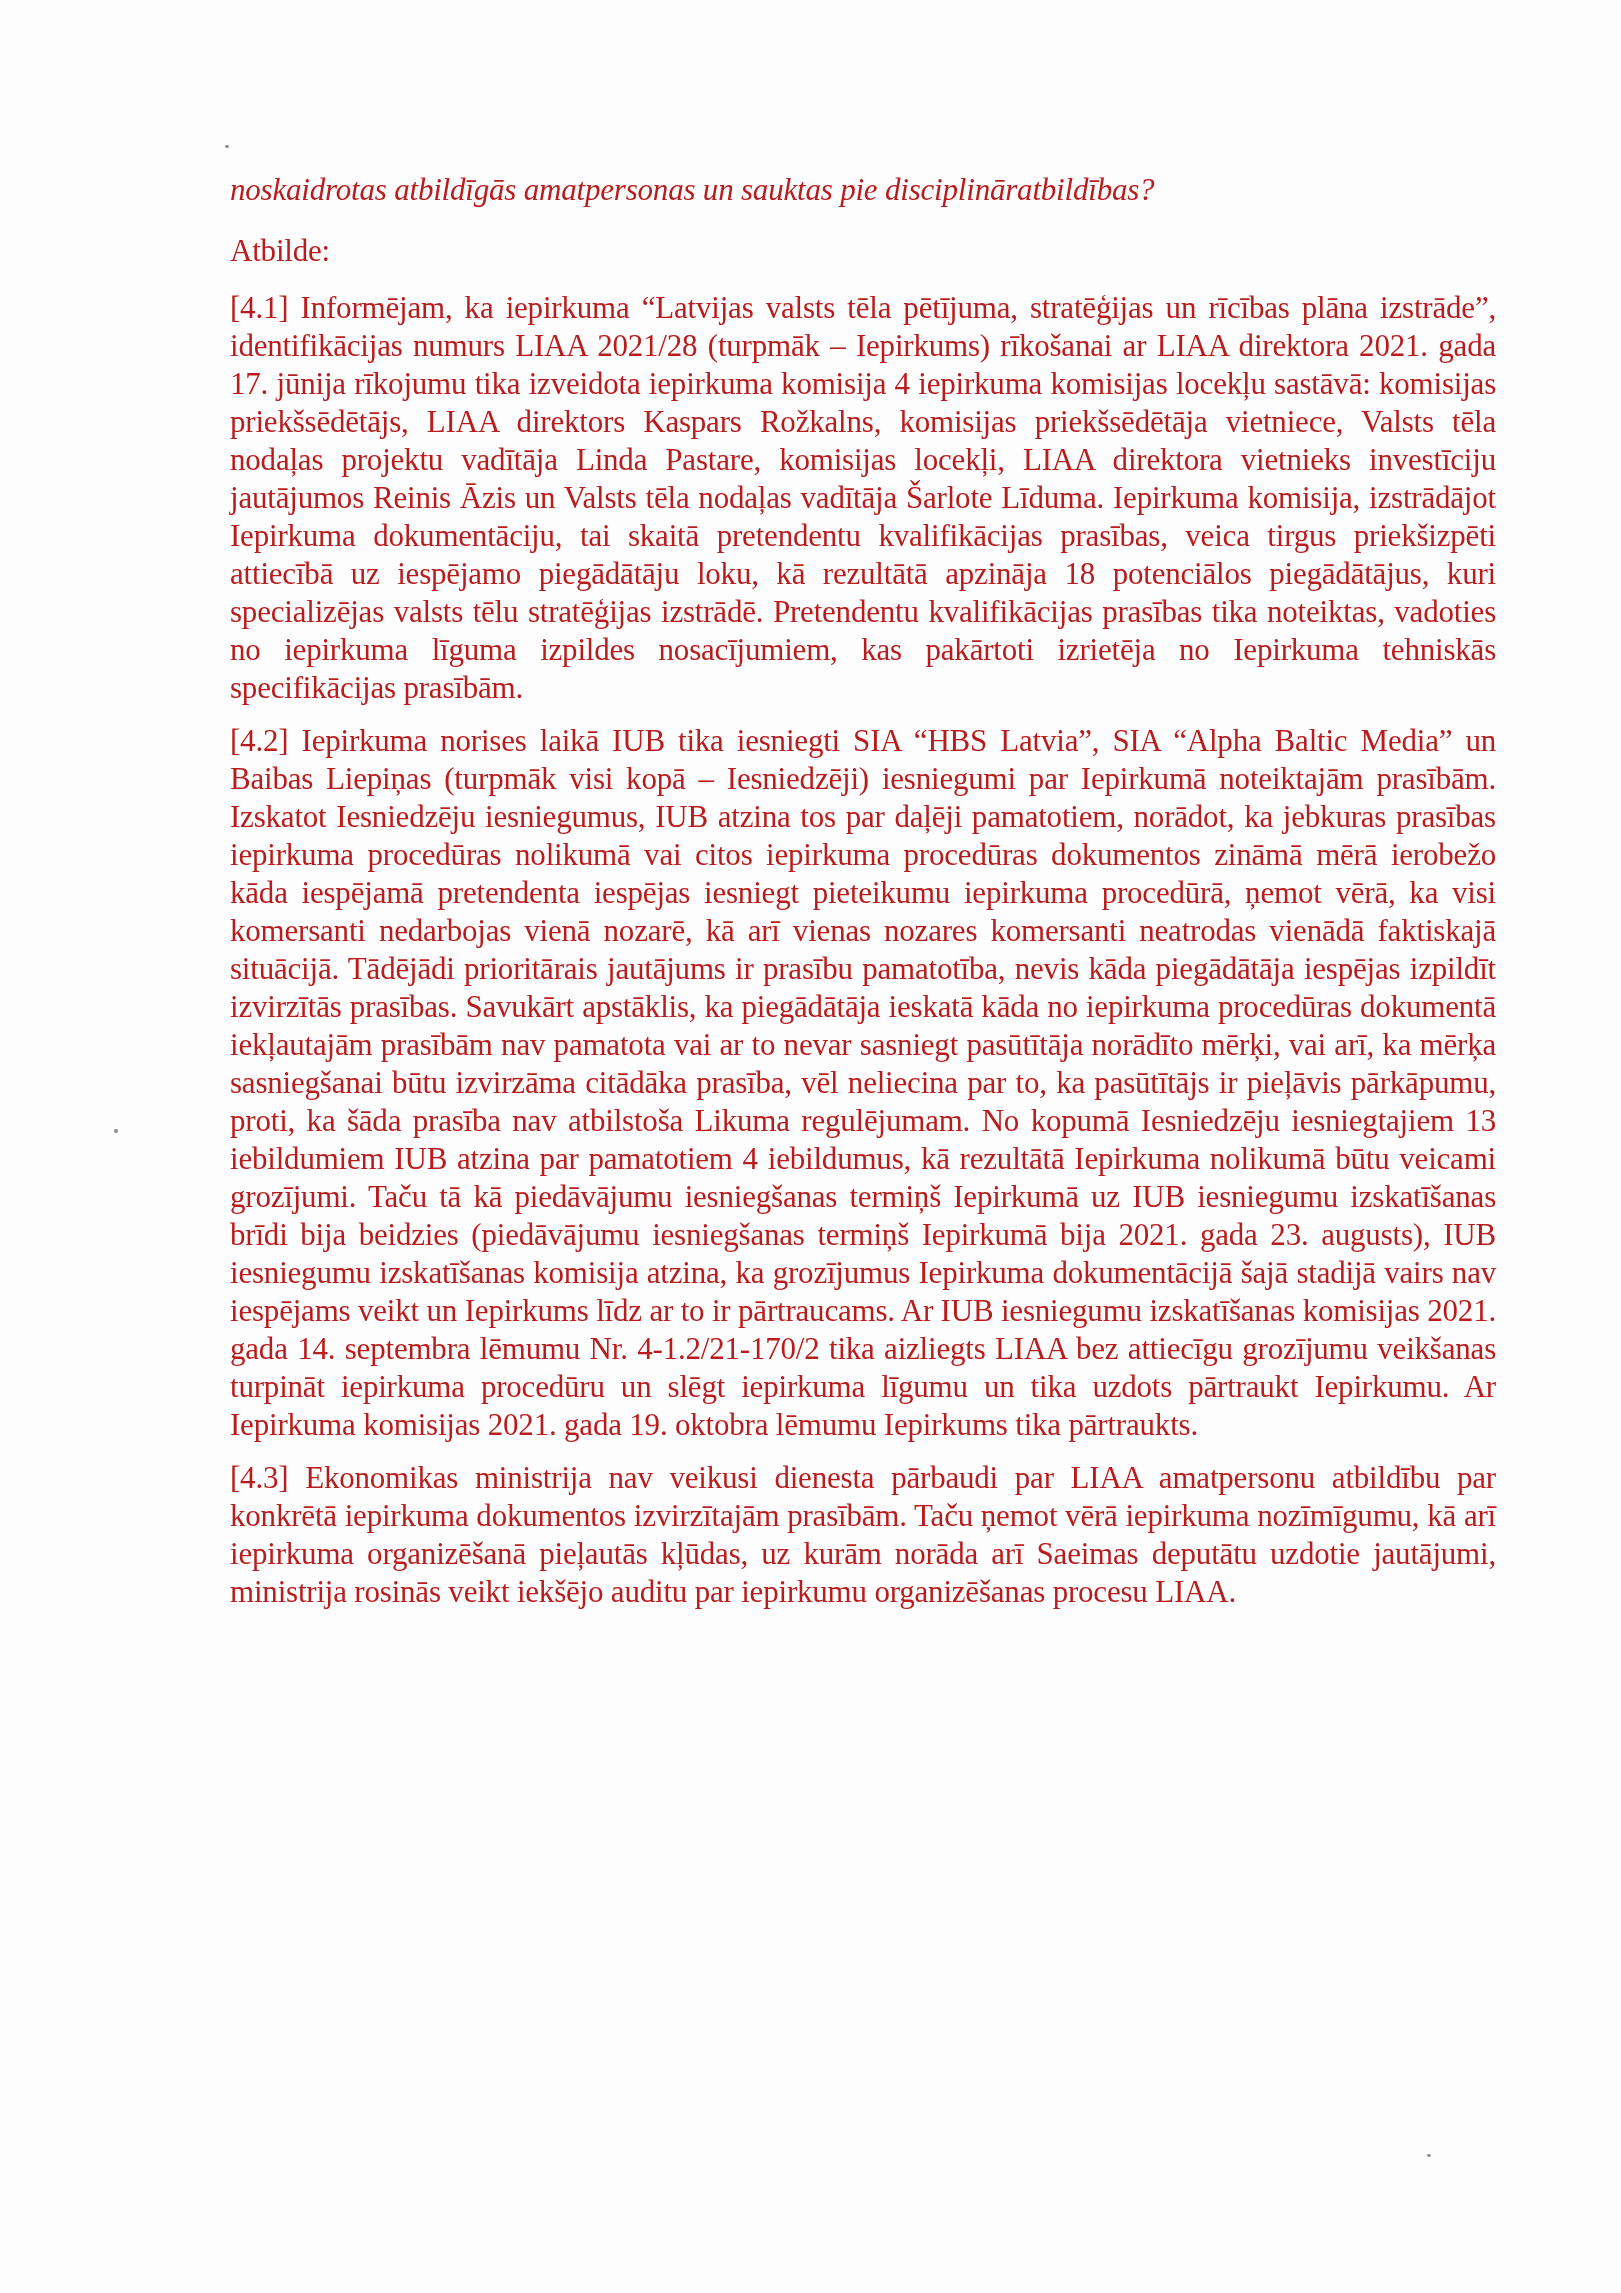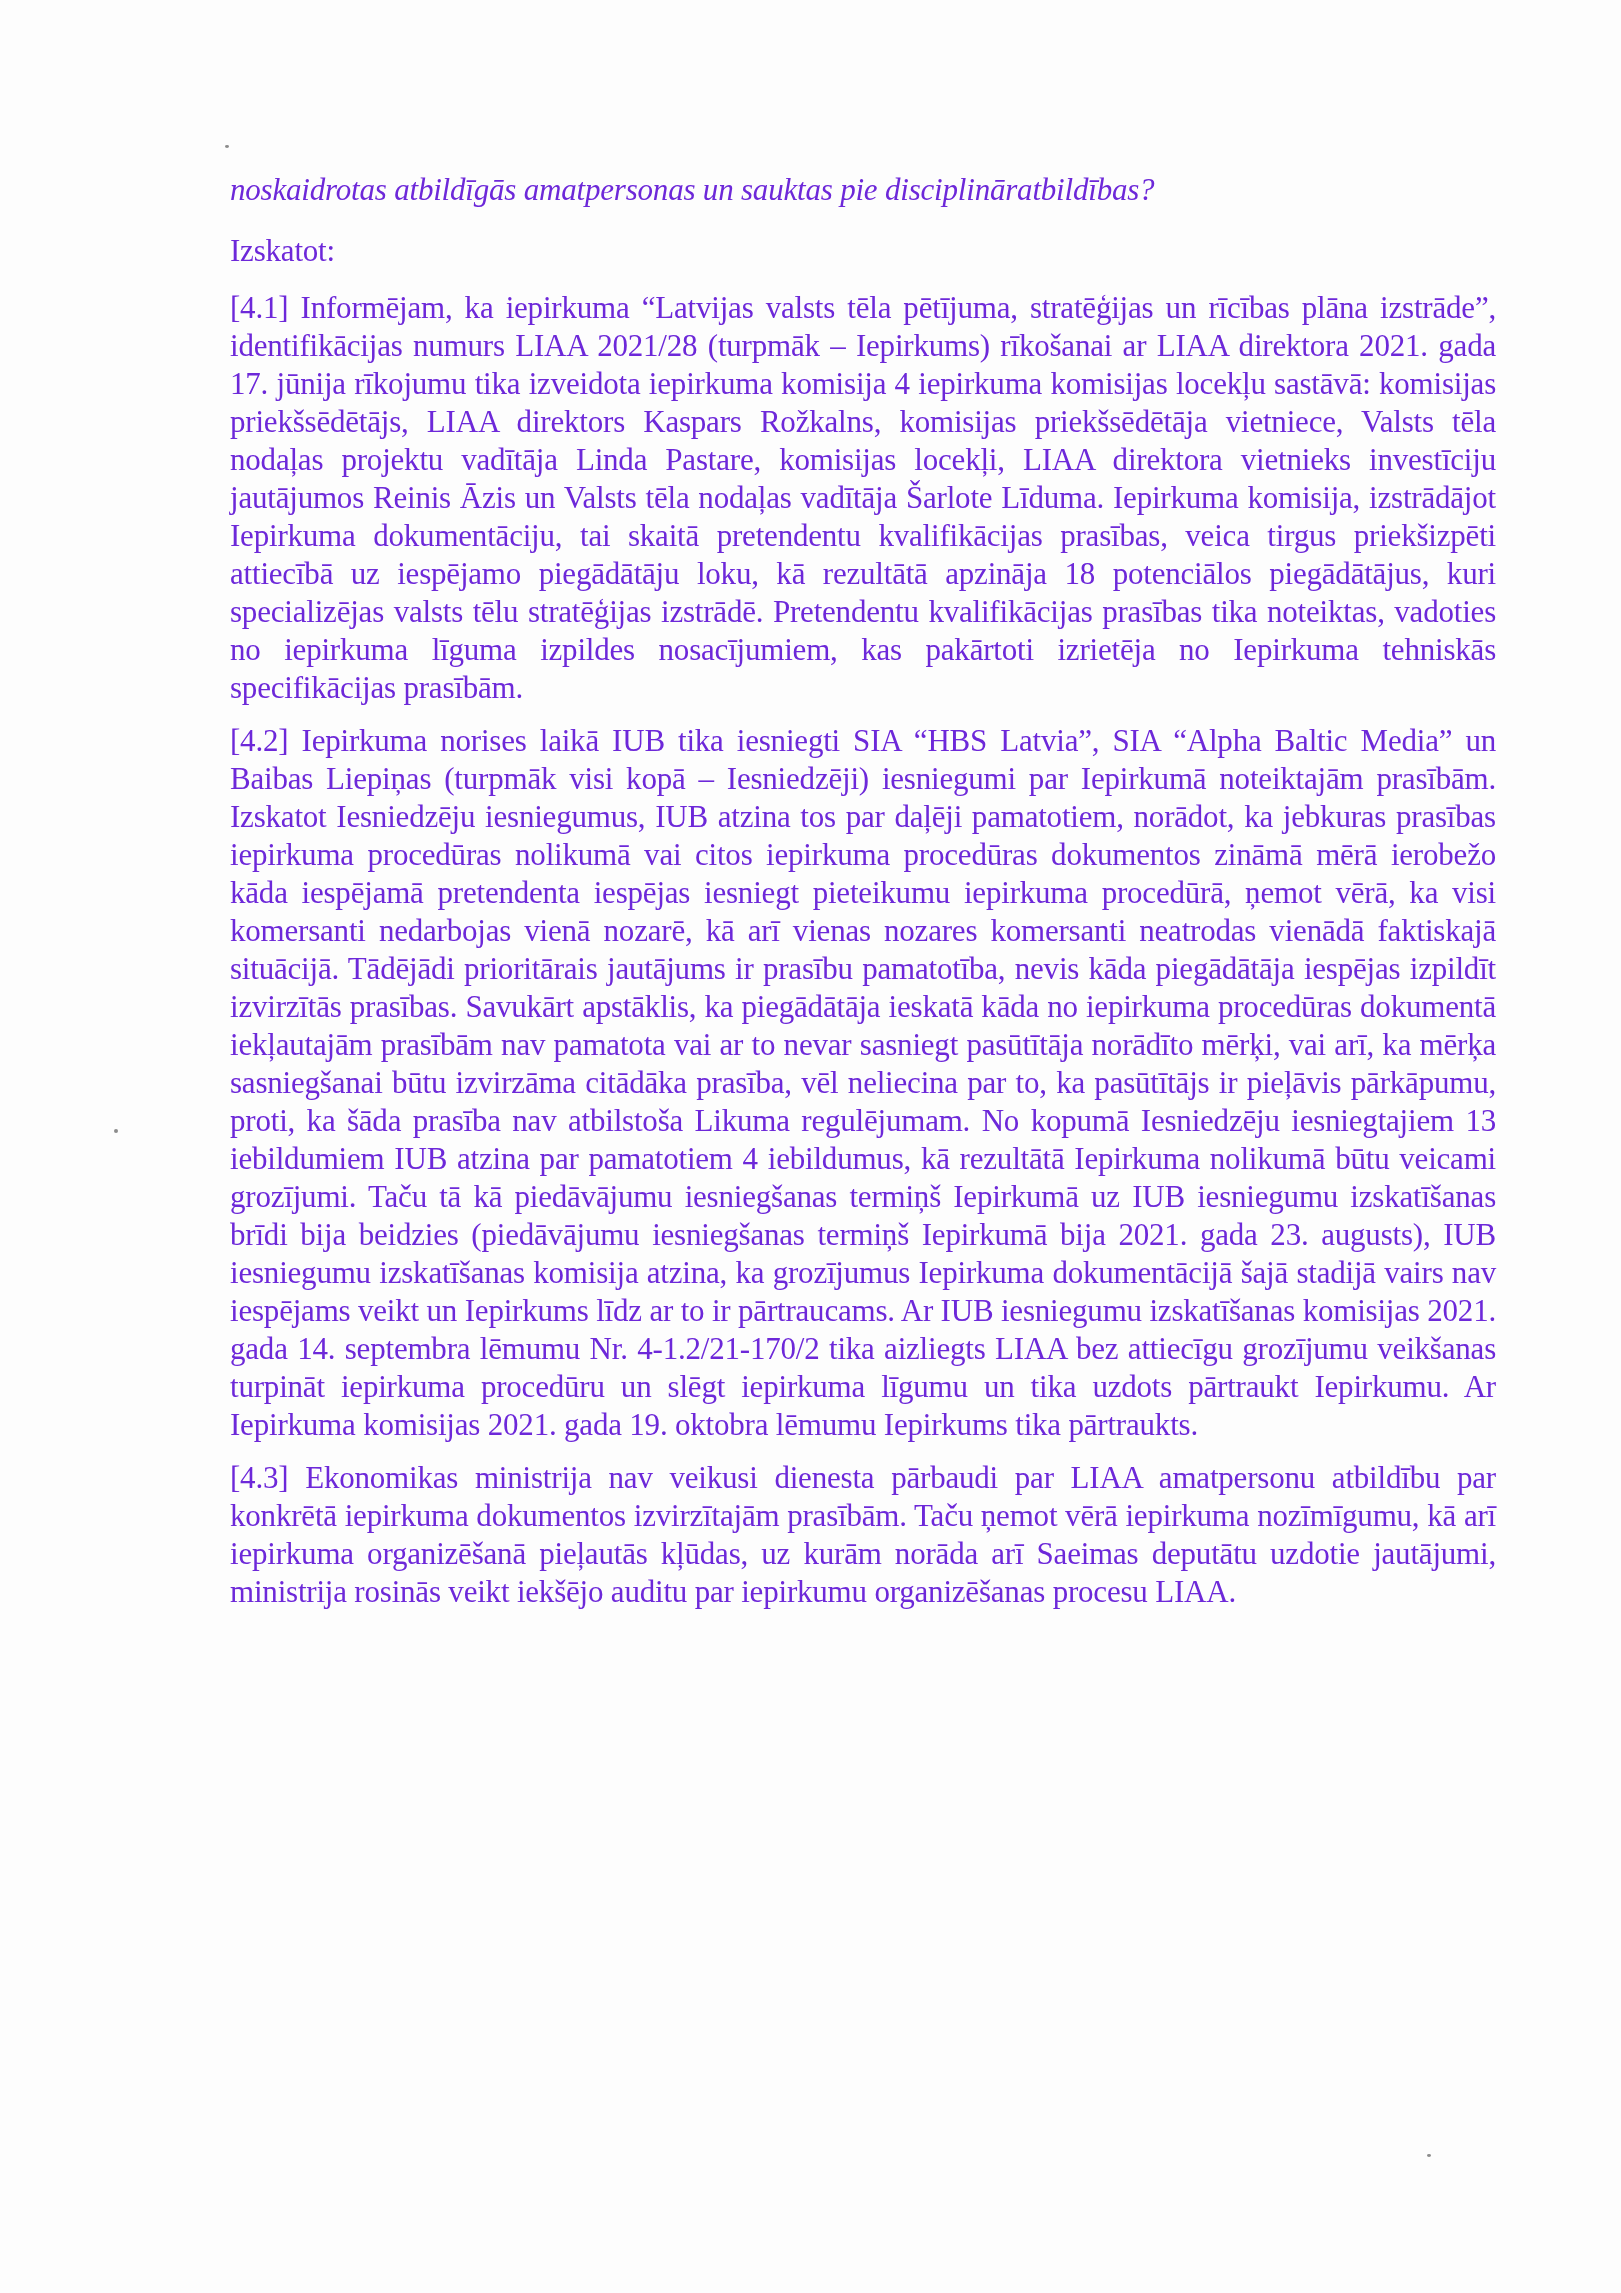--- a/index.html
+++ b/index.html
@@ -48,24 +48,24 @@
     border-radius: 50%;
     opacity: 0.8;
   }
   .s1 { left: 225px; top: 145px; width: 3.9px; height: 2.9px; }
   .s2 { left: 114px; top: 1129px; width: 3.9px; height: 3.9px; }
   .s3 { left: 1427px; top: 2154px; width: 3.9px; height: 2.9px; }
 </style>
 </head>
 <body>
 
-<div class="page" style="background: rgb(253, 253, 253); color: #6d28d9;">
+<div class="page" style="background: rgb(253, 253, 253); color: #b91c1c;">
   <div class="content">
     <p class="question">noskaidrotas atbildīgās amatpersonas un sauktas pie disciplināratbildības?</p>
-    <p class="answer-label">Izskatot:</p>
+    <p class="answer-label">Atbilde:</p>
     <p class="para">[4.1] Informējam, ka iepirkuma “Latvijas valsts tēla pētījuma, stratēģijas un rīcības plāna izstrāde”, identifikācijas numurs LIAA 2021/28 (turpmāk – Iepirkums) rīkošanai ar LIAA direktora 2021. gada 17. jūnija rīkojumu tika izveidota iepirkuma komisija 4 iepirkuma komisijas locekļu sastāvā: komisijas priekšsēdētājs, LIAA direktors Kaspars Rožkalns, komisijas priekšsēdētāja vietniece, Valsts tēla nodaļas projektu vadītāja Linda Pastare, komisijas locekļi, LIAA direktora vietnieks investīciju jautājumos Reinis Āzis un Valsts tēla nodaļas vadītāja Šarlote Līduma. Iepirkuma komisija, izstrādājot Iepirkuma dokumentāciju, tai skaitā pretendentu kvalifikācijas prasības, veica tirgus priekšizpēti attiecībā uz iespējamo piegādātāju loku, kā rezultātā apzināja 18 potenciālos piegādātājus, kuri specializējas valsts tēlu stratēģijas izstrādē. Pretendentu kvalifikācijas prasības tika noteiktas, vadoties no iepirkuma līguma izpildes nosacījumiem, kas pakārtoti izrietēja no Iepirkuma tehniskās specifikācijas prasībām.</p>
     <p class="para">[4.2] Iepirkuma norises laikā IUB tika iesniegti SIA “HBS Latvia”, SIA “Alpha Baltic Media” un Baibas Liepiņas (turpmāk visi kopā – Iesniedzēji) iesniegumi par Iepirkumā noteiktajām prasībām. Izskatot Iesniedzēju iesniegumus, IUB atzina tos par daļēji pamatotiem, norādot, ka jebkuras prasības iepirkuma procedūras nolikumā vai citos iepirkuma procedūras dokumentos zināmā mērā ierobežo kāda iespējamā pretendenta iespējas iesniegt pieteikumu iepirkuma procedūrā, ņemot vērā, ka visi komersanti nedarbojas vienā nozarē, kā arī vienas nozares komersanti neatrodas vienādā faktiskajā situācijā. Tādējādi prioritārais jautājums ir prasību pamatotība, nevis kāda piegādātāja iespējas izpildīt izvirzītās prasības. Savukārt apstāklis, ka piegādātāja ieskatā kāda no iepirkuma procedūras dokumentā iekļautajām prasībām nav pamatota vai ar to nevar sasniegt pasūtītāja norādīto mērķi, vai arī, ka mērķa sasniegšanai būtu izvirzāma citādāka prasība, vēl neliecina par to, ka pasūtītājs ir pieļāvis pārkāpumu, proti, ka šāda prasība nav atbilstoša Likuma regulējumam. No kopumā Iesniedzēju iesniegtajiem 13 iebildumiem IUB atzina par pamatotiem 4 iebildumus, kā rezultātā Iepirkuma nolikumā būtu veicami grozījumi. Taču tā kā piedāvājumu iesniegšanas termiņš Iepirkumā uz IUB iesniegumu izskatīšanas brīdi bija beidzies (piedāvājumu iesniegšanas termiņš Iepirkumā bija 2021. gada 23. augusts), IUB iesniegumu izskatīšanas komisija atzina, ka grozījumus Iepirkuma dokumentācijā šajā stadijā vairs nav iespējams veikt un Iepirkums līdz ar to ir pārtraucams. Ar IUB iesniegumu izskatīšanas komisijas 2021. gada 14. septembra lēmumu Nr. 4-1.2/21-170/2 tika aizliegts LIAA bez attiecīgu grozījumu veikšanas turpināt iepirkuma procedūru un slēgt iepirkuma līgumu un tika uzdots pārtraukt Iepirkumu. Ar Iepirkuma komisijas 2021. gada 19. oktobra lēmumu Iepirkums tika pārtraukts.</p>
     <p class="para">[4.3] Ekonomikas ministrija nav veikusi dienesta pārbaudi par LIAA amatpersonu atbildību par konkrētā iepirkuma dokumentos izvirzītajām prasībām. Taču ņemot vērā iepirkuma nozīmīgumu, kā arī iepirkuma organizēšanā pieļautās kļūdas, uz kurām norāda arī Saeimas deputātu uzdotie jautājumi, ministrija rosinās veikt iekšējo auditu par iepirkumu organizēšanas procesu LIAA.</p>
   </div>
   <div class="speck s1"></div>
   <div class="speck s2"></div>
   <div class="speck s3"></div>
 </div>
 
 

